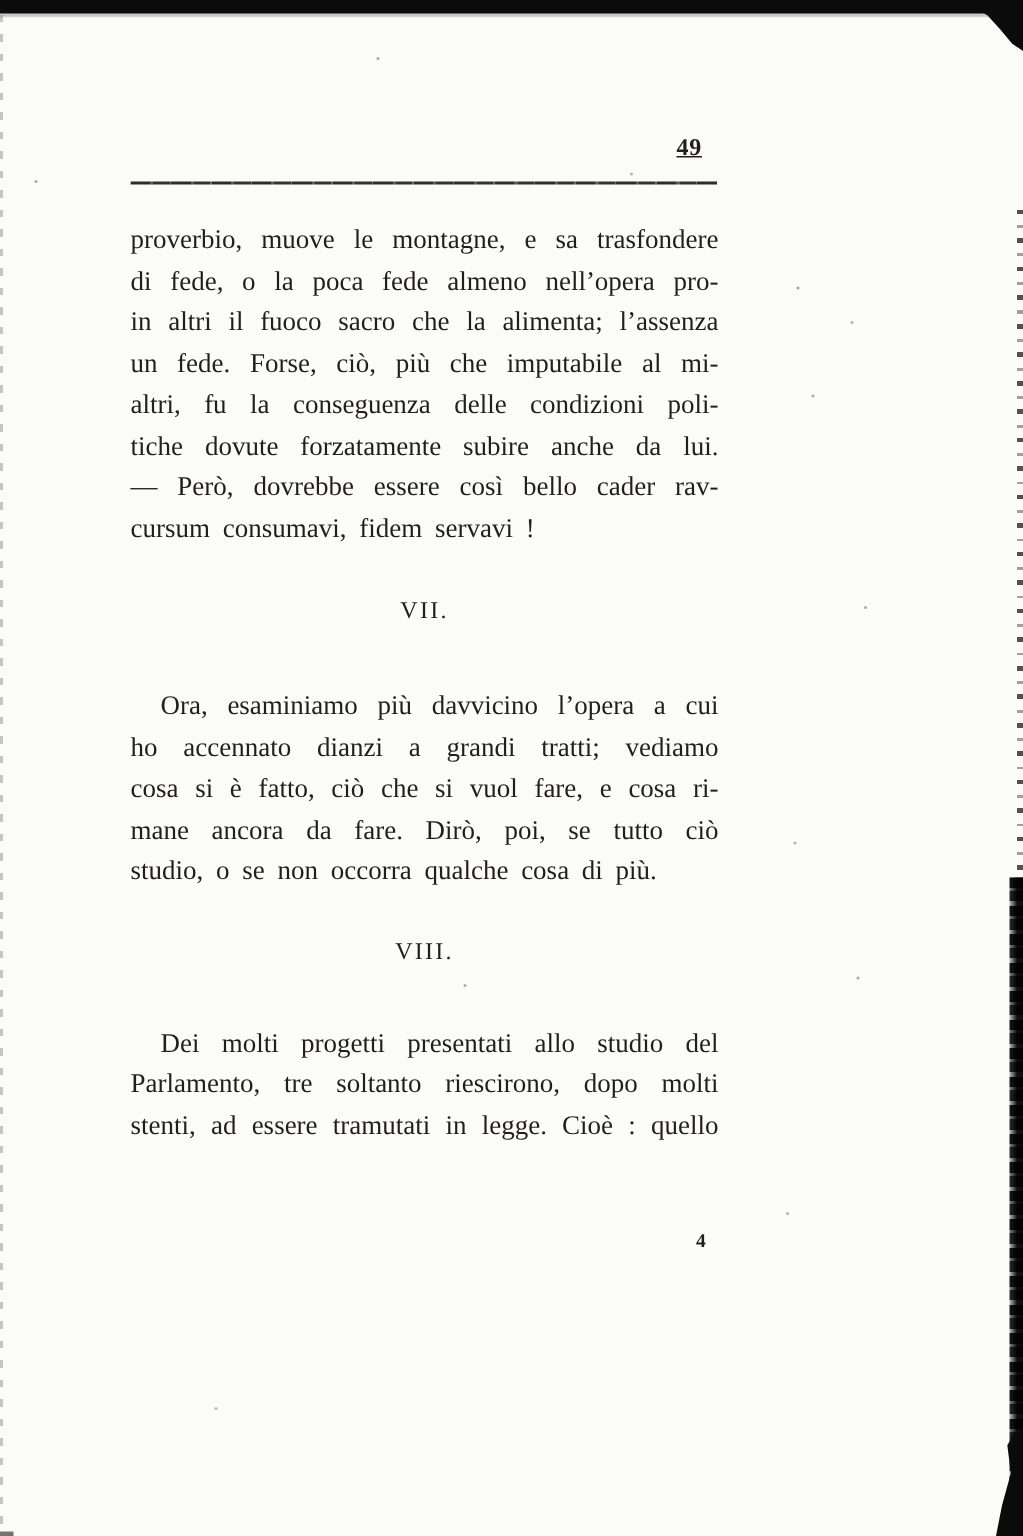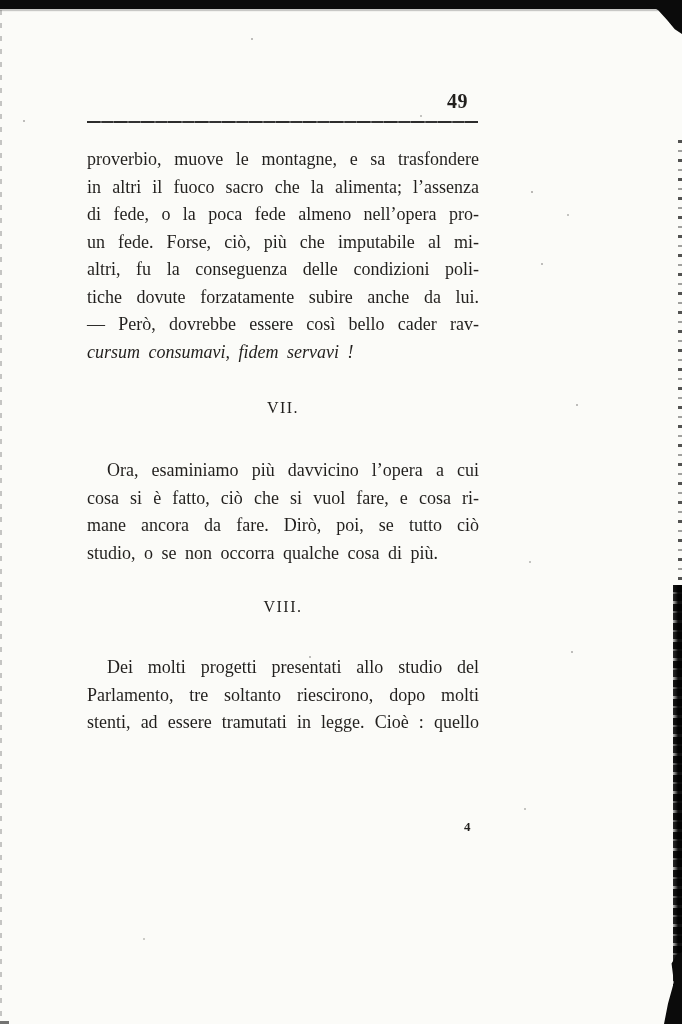--- a/index.html
+++ b/index.html
@@ -56,41 +56,41 @@
   }
   .mark-bl {
     position: absolute; bottom: 0; left: 0; width: 9px; height: 3px;
     background: #2a2a2a; opacity: 0.65;
   }
   .speck { position: absolute; background: #5c5a56; border-radius: 50%; }
 
   
   .pagenum {
     position: absolute; top: 90px; right: 214px;
-    font-size: 20px; font-weight: bold; letter-spacing: 0.5px;
+    font-size: 16px; font-weight: bold; letter-spacing: 0.5px; text-decoration: underline;
   }
   .rule {
     position: absolute; top: 121px; left: 87px; width: 391px; height: 2px;
     background: repeating-linear-gradient(90deg,
       #2c2c2c 0 13px, #5a5a5a 13px 15px, #333 15px 26px, #6a6a6a 26px 27px);
   }
 
   
   .textblock {
     position: absolute; left: 87px; top: 146px; width: 392px;
     font-size: 18px;
   }
   .ln {
     margin: 0; line-height: 27.5px; height: 27.5px;
     white-space: nowrap;
     text-align: justify; text-align-last: justify;
   }
   .ln.last { text-align-last: left; word-spacing: 4px; }
   .ln.indent { text-indent: 20px; }
-  .ln.italic { font-style: italic; }
+  .ln.italic { }
   .heading {
     margin: 0; text-align: center;
     font-size: 16px; font-weight: normal; letter-spacing: 1.5px;
     line-height: 24px;
   }
   .heading.h7 { margin-top: 30px; margin-bottom: 37px; }
   .heading.h8 { margin-top: 28px; margin-bottom: 35px; }
 
   .signature {
     position: absolute; top: 819px; left: 464px;
@@ -121,31 +121,32 @@
   <div class="speck" style="left:571px;top:651px;width:2px;height:2px;opacity:.5"></div>
   <div class="speck" style="left:309px;top:656px;width:2px;height:2px;opacity:.5"></div>
   <div class="speck" style="left:524px;top:808px;width:2px;height:2px;opacity:.45"></div>
   <div class="speck" style="left:143px;top:938px;width:2px;height:2px;opacity:.4"></div>
 
   <span class="pagenum">49</span>
   <div class="rule"></div>
 
   <div class="textblock">
     <p class="ln">proverbio, muove le montagne, e sa trasfondere</p>
+    <p class="ln">di fede, o la poca fede almeno nell’opera pro-</p>
     <p class="ln">in altri il fuoco sacro che la alimenta; l’assenza</p>
-    <p class="ln">di fede, o la poca fede almeno nell’opera pro-</p>
     <p class="ln">un fede. Forse, ciò, più che imputabile al mi-</p>
     <p class="ln">altri, fu la conseguenza delle condizioni poli-</p>
     <p class="ln">tiche dovute forzatamente subire anche da lui.</p>
     <p class="ln">— Però, dovrebbe essere così bello cader rav-</p>
     <p class="ln last italic">cursum consumavi, fidem servavi !</p>
 
     <h2 class="heading h7">VII.</h2>
 
     <p class="ln indent">Ora, esaminiamo più davvicino l’opera a cui</p>
+    <p class="ln">ho accennato dianzi a grandi tratti; vediamo</p>
     <p class="ln">cosa si è fatto, ciò che si vuol fare, e cosa ri-</p>
     <p class="ln">mane ancora da fare. Dirò, poi, se tutto ciò</p>
     <p class="ln last">studio, o se non occorra qualche cosa di più.</p>
 
     <h2 class="heading h8">VIII.</h2>
 
     <p class="ln indent">Dei molti progetti presentati allo studio del</p>
     <p class="ln">Parlamento, tre soltanto riescirono, dopo molti</p>
     <p class="ln">stenti, ad essere tramutati in legge. Cioè : quello</p>
   </div>

